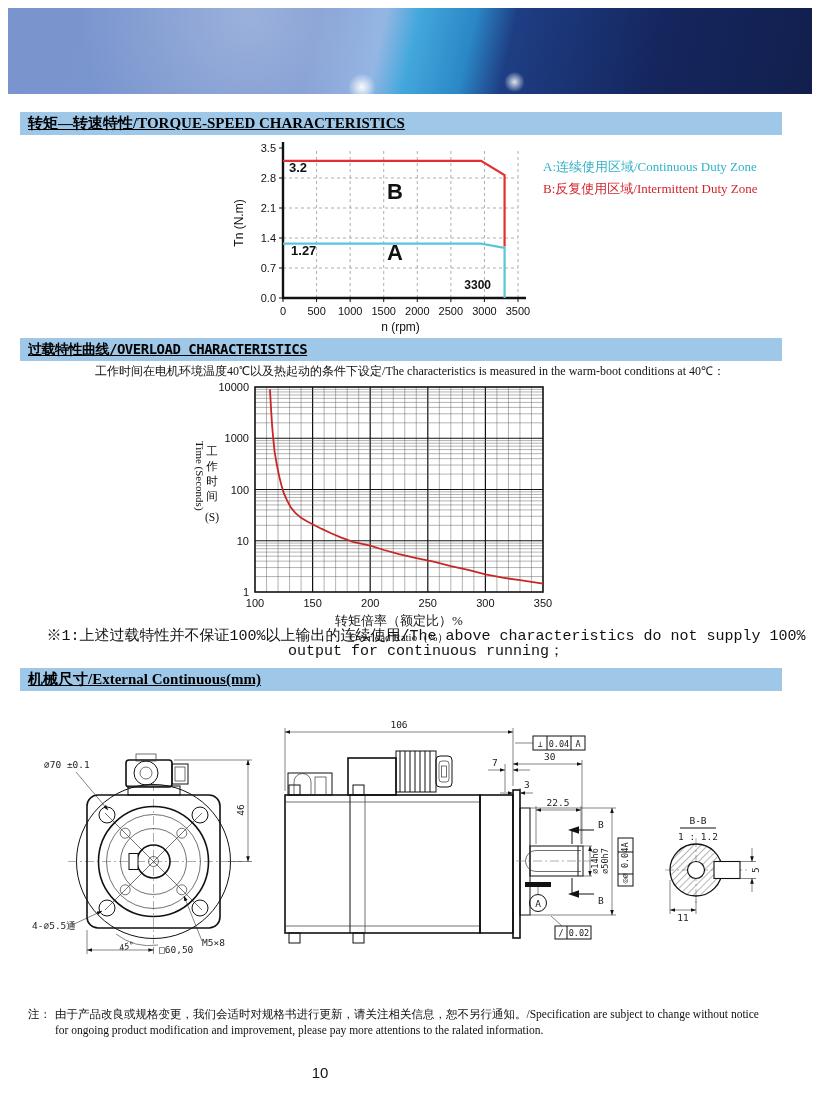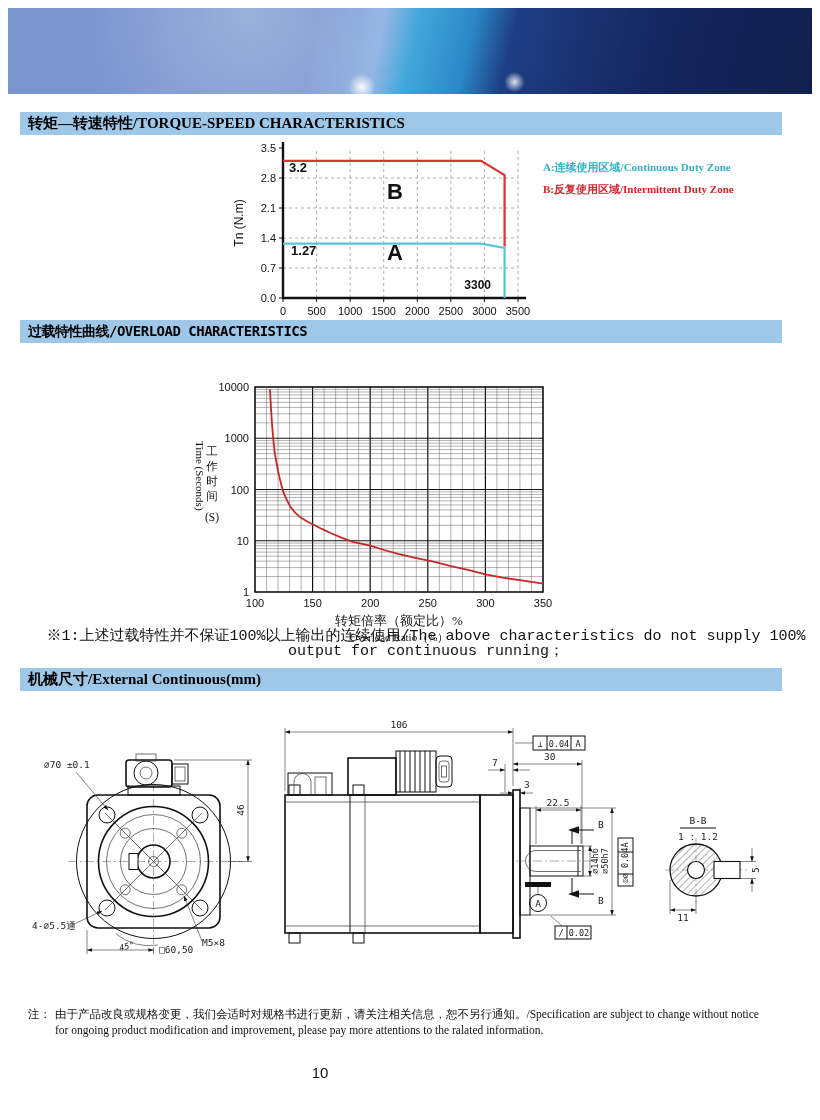--- a/index.html
+++ b/index.html
@@ -6,26 +6,26 @@
   #page{position:relative;width:820px;height:1120px;background:#fff;margin:0 auto;
         font-family:"Liberation Serif",serif;color:#111;overflow:hidden;}
   .banner{position:absolute;left:8px;top:8px;width:804px;height:86px;
     background:
       radial-gradient(circle at 44% 92%, rgba(255,255,255,.95) 0%, rgba(255,255,255,0) 3%),
       radial-gradient(circle at 63% 86%, rgba(255,255,255,.85) 0%, rgba(255,255,255,0) 2%),
       radial-gradient(circle at 30% 10%, rgba(255,255,255,.25) 0%, rgba(255,255,255,0) 30%),
       linear-gradient(103deg,#7a95ce 0%,#7a97d0 38%,#8fb2e2 46%,#44a8dc 50%,#2b87c6 57%,#1e3e84 62%,#15265e 80%,#121f4e 100%);}
   .secbar{position:absolute;left:20px;width:762px;height:23px;background:#9FC8E8;
     display:flex;align-items:center;padding-left:8px;box-sizing:border-box;}
-  .secbar span{font-weight:bold;font-size:15px;color:#000;}
+  .secbar span{font-weight:bold;font-size:15px;color:#000;text-decoration:underline;}
   .serifT{font-family:"Liberation Serif",serif;}
   .monoT{font-family:"DejaVu Sans Mono",monospace;font-size:14px !important;letter-spacing:-0.5px;}
   .chartwrap{position:absolute;left:0;top:138px;width:820px;height:200px;}
   #tchart{position:absolute;left:228px;top:0;}
-  .legend{position:absolute;left:543px;top:18px;font-size:11px;font-weight:bold;line-height:22px;white-space:nowrap;}
+  .legend{position:absolute;left:543px;top:18px;font-size:13px;font-weight:normal;line-height:22px;white-space:nowrap;}
   .legA{color:#2FB2C6;} .legB{color:#D3242C;text-align:center;}
   .subtitle{position:absolute;left:95px;top:362px;font-size:12px;}
   #ochart{position:absolute;left:160px;top:379px;}
   .notes{position:absolute;left:16px;top:629px;width:820px;text-align:center;font-size:15px;line-height:15px;font-family:Liberation Mono, monospace;}
   #draw{position:absolute;left:20px;top:698px;}
   .footer{position:absolute;left:28px;top:1006px;width:740px;font-size:11.5px;line-height:16px;display:flex;}
   .footer .flab{white-space:nowrap;margin-right:4px;}
   .pagenum{position:absolute;left:0;top:1064px;width:640px;text-align:center;
     font-family:"Liberation Sans",sans-serif;font-size:15px;}
   text{fill:#111;}
@@ -106,24 +106,25 @@
         <text x="236.2857142857143" y="150.57142857142858" fill="#111" class="an" style="font-size:12px">3300</text>
         <text x="172.5" y="193" text-anchor="middle" class="axt">n (rpm)</text>
         <text x="15" y="85" text-anchor="middle" class="axt" transform="rotate(-90 15 85)">Tn (N.m)</text>
       </svg>
     <div class="legend">
       <div class="legA">A:连续使用区域/Continuous Duty Zone</div>
       <div class="legB">B:反复使用区域/Intermittent Duty Zone</div>
     </div>
   </div>
 
-  <div class="secbar" style="top:320px">
+  <div class="secbar" style="top:338px">
     <span class="monoT" style="font-weight:bold">过载特性曲线/OVERLOAD CHARACTERISTICS</span>
   </div>
 
+  <div class="subtitle">工作时间在电机环境温度40℃以及热起动的条件下设定/The characteristics is measured in the warm-boot conditions at 40℃：</div>
 
   <svg id="ochart" width="460" height="278">
       <line x1="106.52" y1="8" x2="106.52" y2="213" stroke="#555" stroke-width="0.45"></line>
       <line x1="118.03999999999999" y1="8" x2="118.03999999999999" y2="213" stroke="#555" stroke-width="0.45"></line>
       <line x1="129.56" y1="8" x2="129.56" y2="213" stroke="#555" stroke-width="0.45"></line>
       <line x1="141.07999999999998" y1="8" x2="141.07999999999998" y2="213" stroke="#555" stroke-width="0.45"></line>
       <line x1="164.12" y1="8" x2="164.12" y2="213" stroke="#555" stroke-width="0.45"></line>
       <line x1="175.64000000000001" y1="8" x2="175.64000000000001" y2="213" stroke="#555" stroke-width="0.45"></line>
       <line x1="187.16" y1="8" x2="187.16" y2="213" stroke="#555" stroke-width="0.45"></line>
       <line x1="198.68" y1="8" x2="198.68" y2="213" stroke="#555" stroke-width="0.45"></line>

